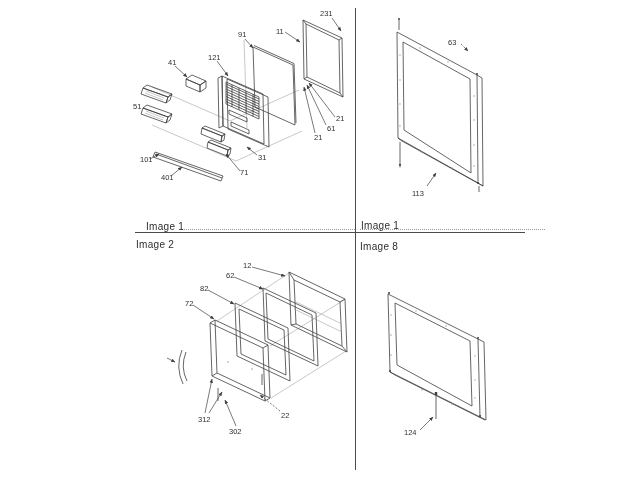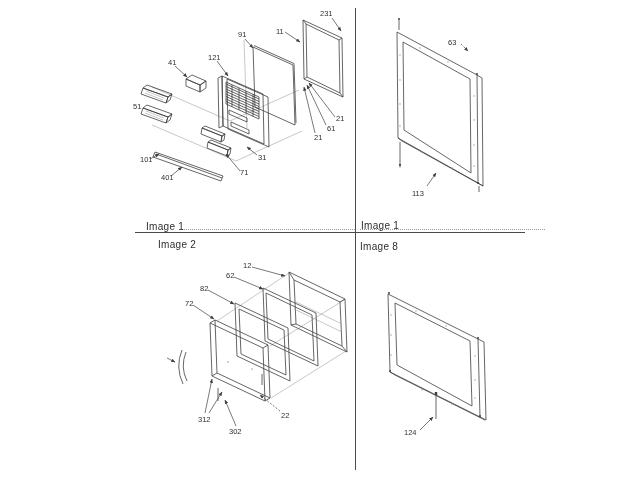--- a/index.html
+++ b/index.html
@@ -28,21 +28,21 @@
 <body>
 
 <div class="canvas">
 
   <div class="vdiv"></div>
   <div class="hdiv"></div>
   <div class="hdot a"></div>
   <div class="hdot b"></div>
 
   <div class="cap" style="left:146px;top:221px">Image 1</div>
-  <div class="cap" style="left:158px;top:239px">Image 2</div>
+  <div class="cap" style="left:136px;top:239px">Image 2</div>
   <div class="cap" style="left:361px;top:220px">Image 1</div>
   <div class="cap" style="left:360px;top:241px">Image 8</div>
 
   <svg class="panel" style="left:130px;top:0" width="225" height="235" viewBox="130 0 225 235">
     <defs>
       <marker id="ah1" orient="auto" markerWidth="7" markerHeight="6" refX="5.5" refY="2.5">
         <path d="M0,0L6,2.5L0,5Z" style="fill:var(--line);stroke:none"></path>
       </marker>
     </defs>
 

